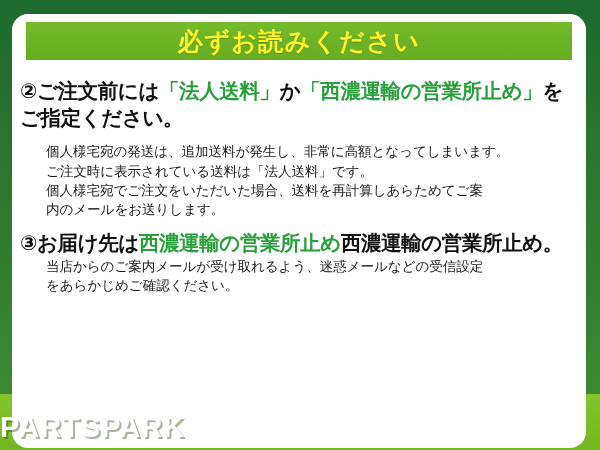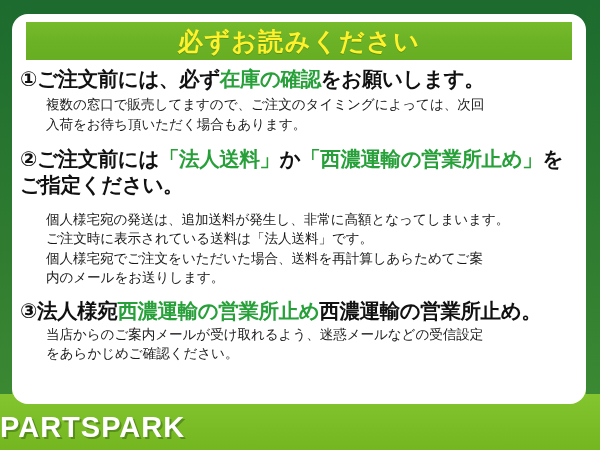--- a/index.html
+++ b/index.html
@@ -49,21 +49,21 @@
     width: 600px; height: 56px;
     background: linear-gradient(180deg, #84c52f 0%, #7cbf28 40%, #73b61f 100%);
   }
 
   
   #panel {
     position: absolute;
     left: 12px;
     top: 14px;
     width: 574px;
-    height: 390px;
+    height: 434px;
     background: #ffffff;
     border-radius: 16px;
     box-sizing: border-box;
     overflow: hidden;
     z-index: 3;
   }
 
   
   #header-bar {
     position: absolute;
@@ -166,36 +166,31 @@
   <div class="frame-bottom"></div>
 
   <div id="panel">
 
     <div id="header-bar">
       <div id="header-title">必ずお読みください</div>
     </div>
 
     <div id="list">
 
-      <div class="item" id="item-1">
-        <div class="item-head"><span class="num">①</span><span>ご注文前には、必ず</span><span class="hl">在庫の確認</span><span>をお願いします。</span></div>
-        <div class="item-body">複数の窓口で販売してますので、ご注文のタイミングによっては、次回
-入荷をお待ち頂いただく場合もあります。</div>
-      </div>
 
       <div class="item" id="item-2">
         <div class="item-head wrap"><span class="num">②</span><span>ご注文前には</span><span class="hl">「法人送料」</span><span>か</span><span class="hl">「西濃運輸の営業所止め」</span><span>をご指定ください。</span></div>
         <div class="item-body">個人様宅宛の発送は、追加送料が発生し、非常に高額となってしまいます。
 ご注文時に表示されている送料は「法人送料」です。
 個人様宅宛でご注文をいただいた場合、送料を再計算しあらためてご案
 内のメールをお送りします。</div>
       </div>
 
       <div class="item" id="item-3">
-        <div class="item-head"><span class="num">③</span><span>法人様宛</span><span class="hl">西濃運輸の営業所止め</span><span>西濃運輸の営業所止め。</span></div>
+        <div class="item-head"><span class="num">③</span><span>お届け先は</span><span class="hl">西濃運輸の営業所止め</span><span>西濃運輸の営業所止め。</span></div>
         <div class="item-body">当店からのご案内メールが受け取れるよう、迷惑メールなどの受信設定
 をあらかじめご確認ください。</div>
       </div>
 
     </div>
   </div>
 
   <div id="footer">
     <div id="footer-logo">PARTSPARK</div>
   </div>

